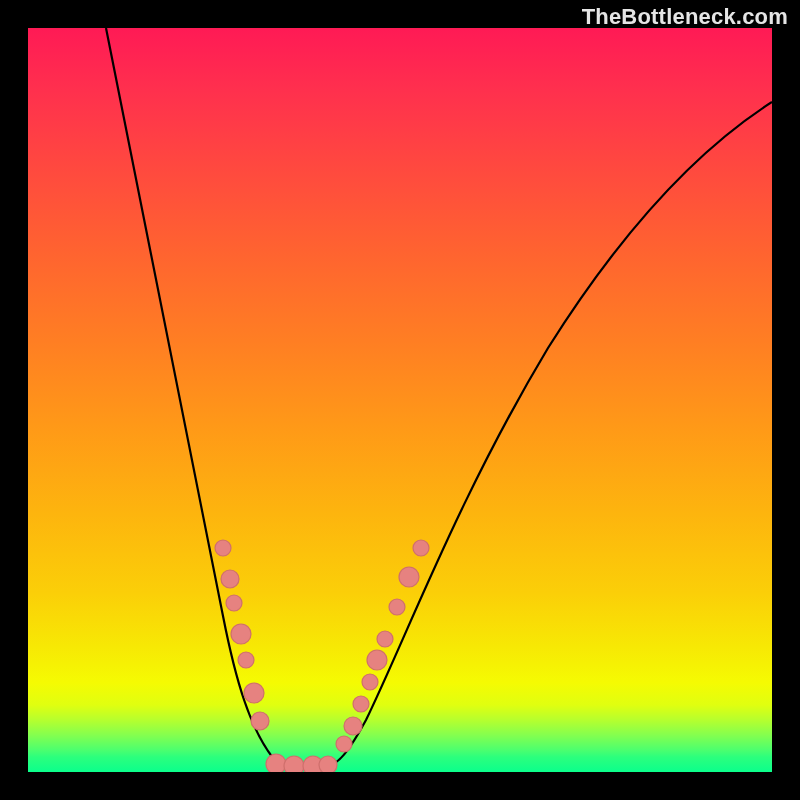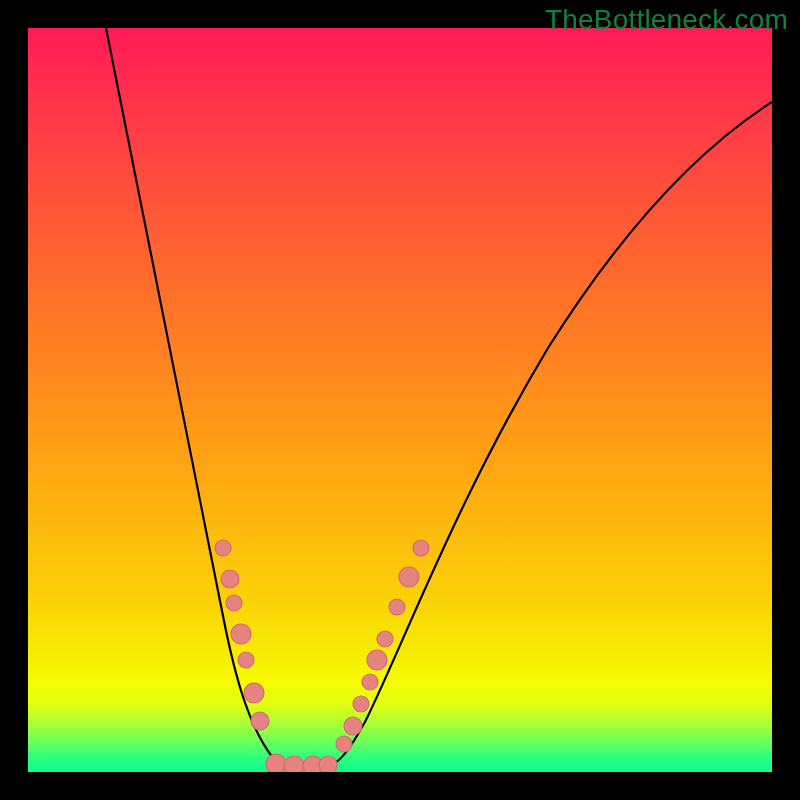--- a/index.html
+++ b/index.html
@@ -13,23 +13,23 @@
   .frame {
     position: relative;
     width: 800px;
     height: 800px;
     background: #000;
   }
   .watermark {
     position: absolute;
     top: 4px;
     right: 12px;
-    color: #15803d;
-    font-size: 28px;
-    font-weight: 400;
+    color: #e5e5e5;
+    font-size: 22px;
+    font-weight: 700;
     letter-spacing: 0.2px;
     z-index: 50;
   }
   .plot {
     position: absolute;
     left: 28px;
     top: 28px;
     width: 744px;
     height: 744px;
     overflow: hidden;

